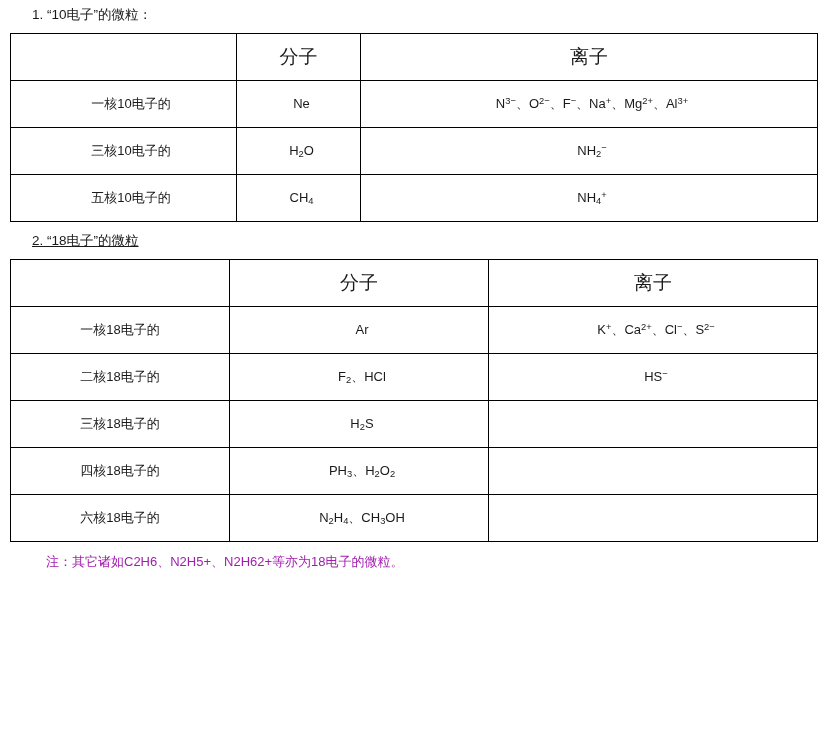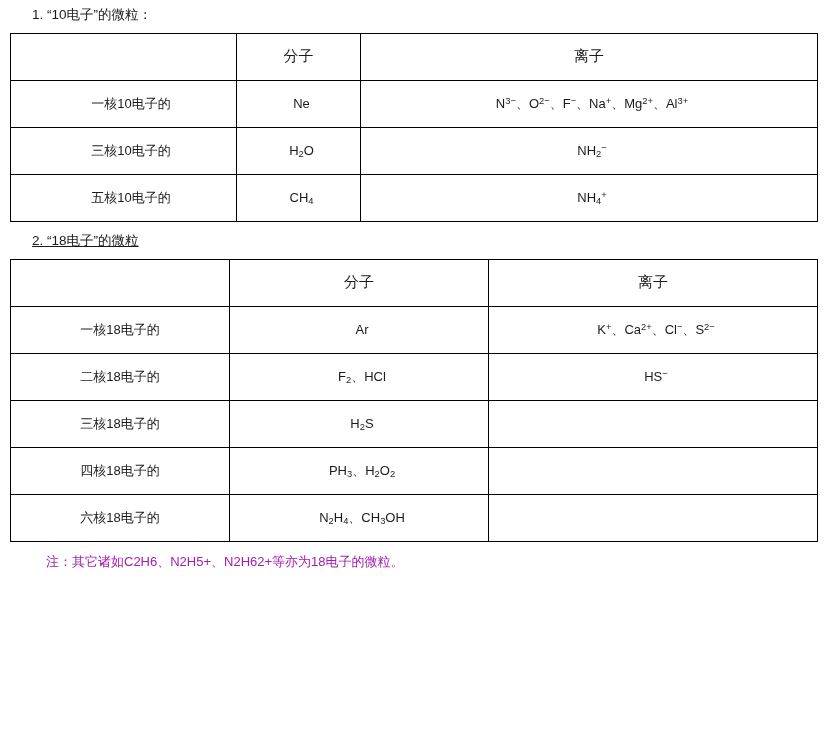--- a/index.html
+++ b/index.html
@@ -45,21 +45,21 @@
     font-size: 13px;
     color: #1a1a1a;
     padding: 0 4px;
   }
   table.t1 td { height: 46px; }
   table.t1 td.c0 { width: 202px; padding-left: 19px; }
   table.t1 td.c1 { width: 115px; }
   table.t2 td { height: 46px; }
   table.t2 td.c0 { width: 210px; }
   table.t2 td.c1 { width: 250px; }
-  .hdr { font-size: 15px; }
+  .hdr { font-size: 19px; }
   .note {
     font-size: 13px;
     padding-left: 46px;
     padding-top: 11px;
     color: #a21caf;
   }
   sub { font-size: 0.72em; vertical-align: -0.25em; }
   sup { font-size: 0.72em; vertical-align: 0.45em; }
   .fml { white-space: nowrap; margin-left: 6px; }
 </style>

